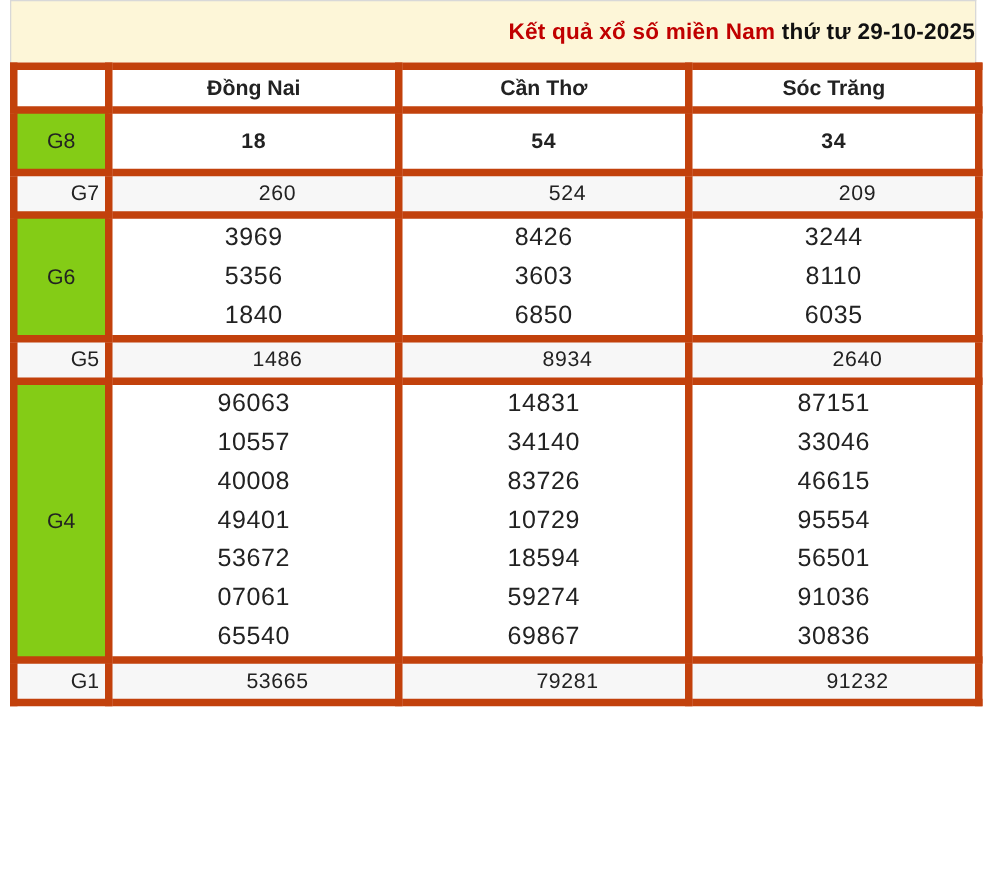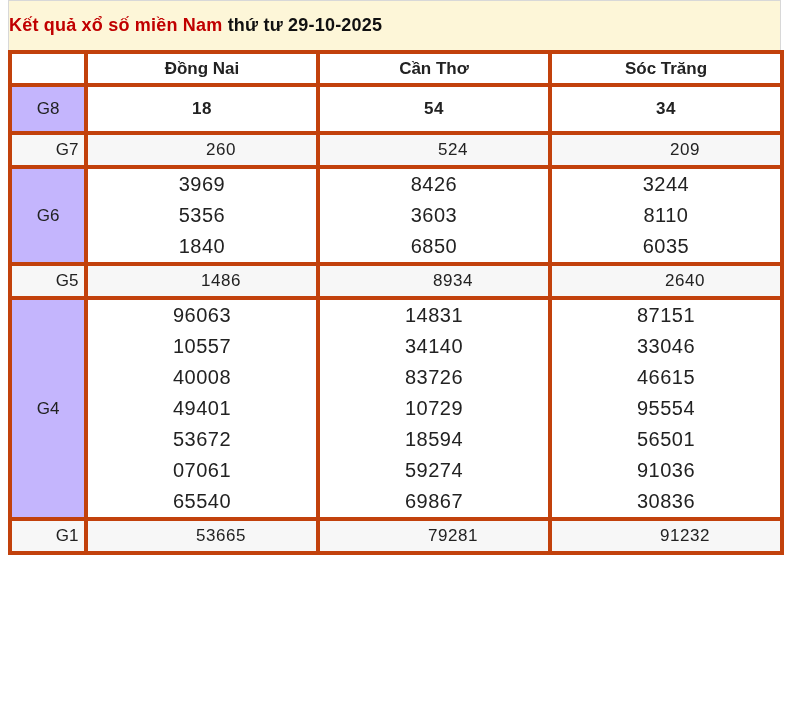--- a/index.html
+++ b/index.html
@@ -19,41 +19,41 @@
     box-sizing: border-box;
     position: relative;
   }
   .title-bar {
     background: #fdf6d8;
     border: 1px solid #d8d8d8;
     border-bottom: none;
     height: 50px;
     display: flex;
     align-items: center;
-    justify-content: flex-start;
+    justify-content: flex-end;
     box-sizing: border-box;
     margin: 0 8px;
   }
   .title-text {
     font-size: 18px;
     font-weight: bold;
     color: #c00000;
     letter-spacing: 0.2px;
   }
   .title-text .date {
     color: #111111;
   }
   table.results {
     border-collapse: collapse;
     width: 773px;
     margin: 0 8px;
     table-layout: fixed;
   }
   table.results td, table.results th {
-    border: 4px solid #c2410c;
+    border: 6px solid #c2410c;
     text-align: center;
     vertical-align: middle;
     font-size: 17px;
     color: #222222;
     padding: 0;
   }
   thead th {
     height: 29px;
     font-size: 13px;
     font-weight: bold;
@@ -63,21 +63,21 @@
   .col-prize {
     width: 76px;
   }
   .col-prov {
     width: 232px;
   }
   td.prize-label {
     font-size: 14px;
     font-weight: normal;
     color: #222222;
-    background: #c4b5fd;
+    background: #84cc16;
   }
   tr.stripe td {
     background: #f7f7f7;
     padding-left: 38px;
   }
   td.num {
     font-size: 18px;
     letter-spacing: 0.5px;
   }
   .row-h {

